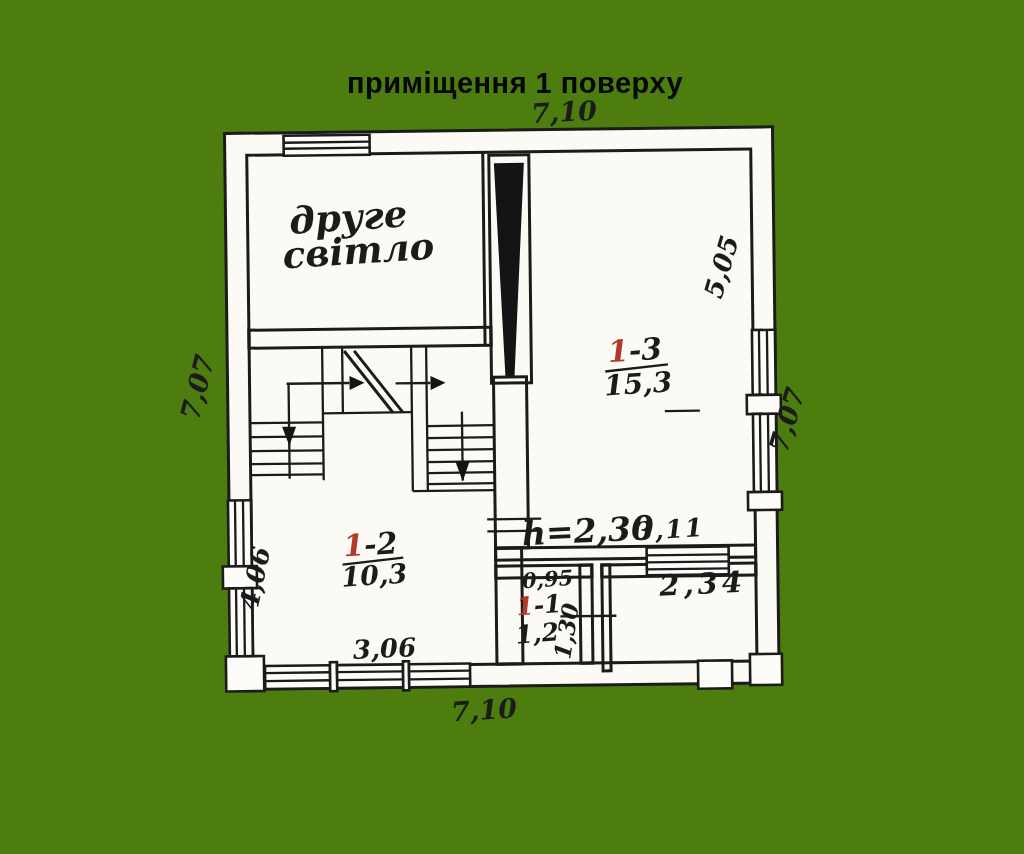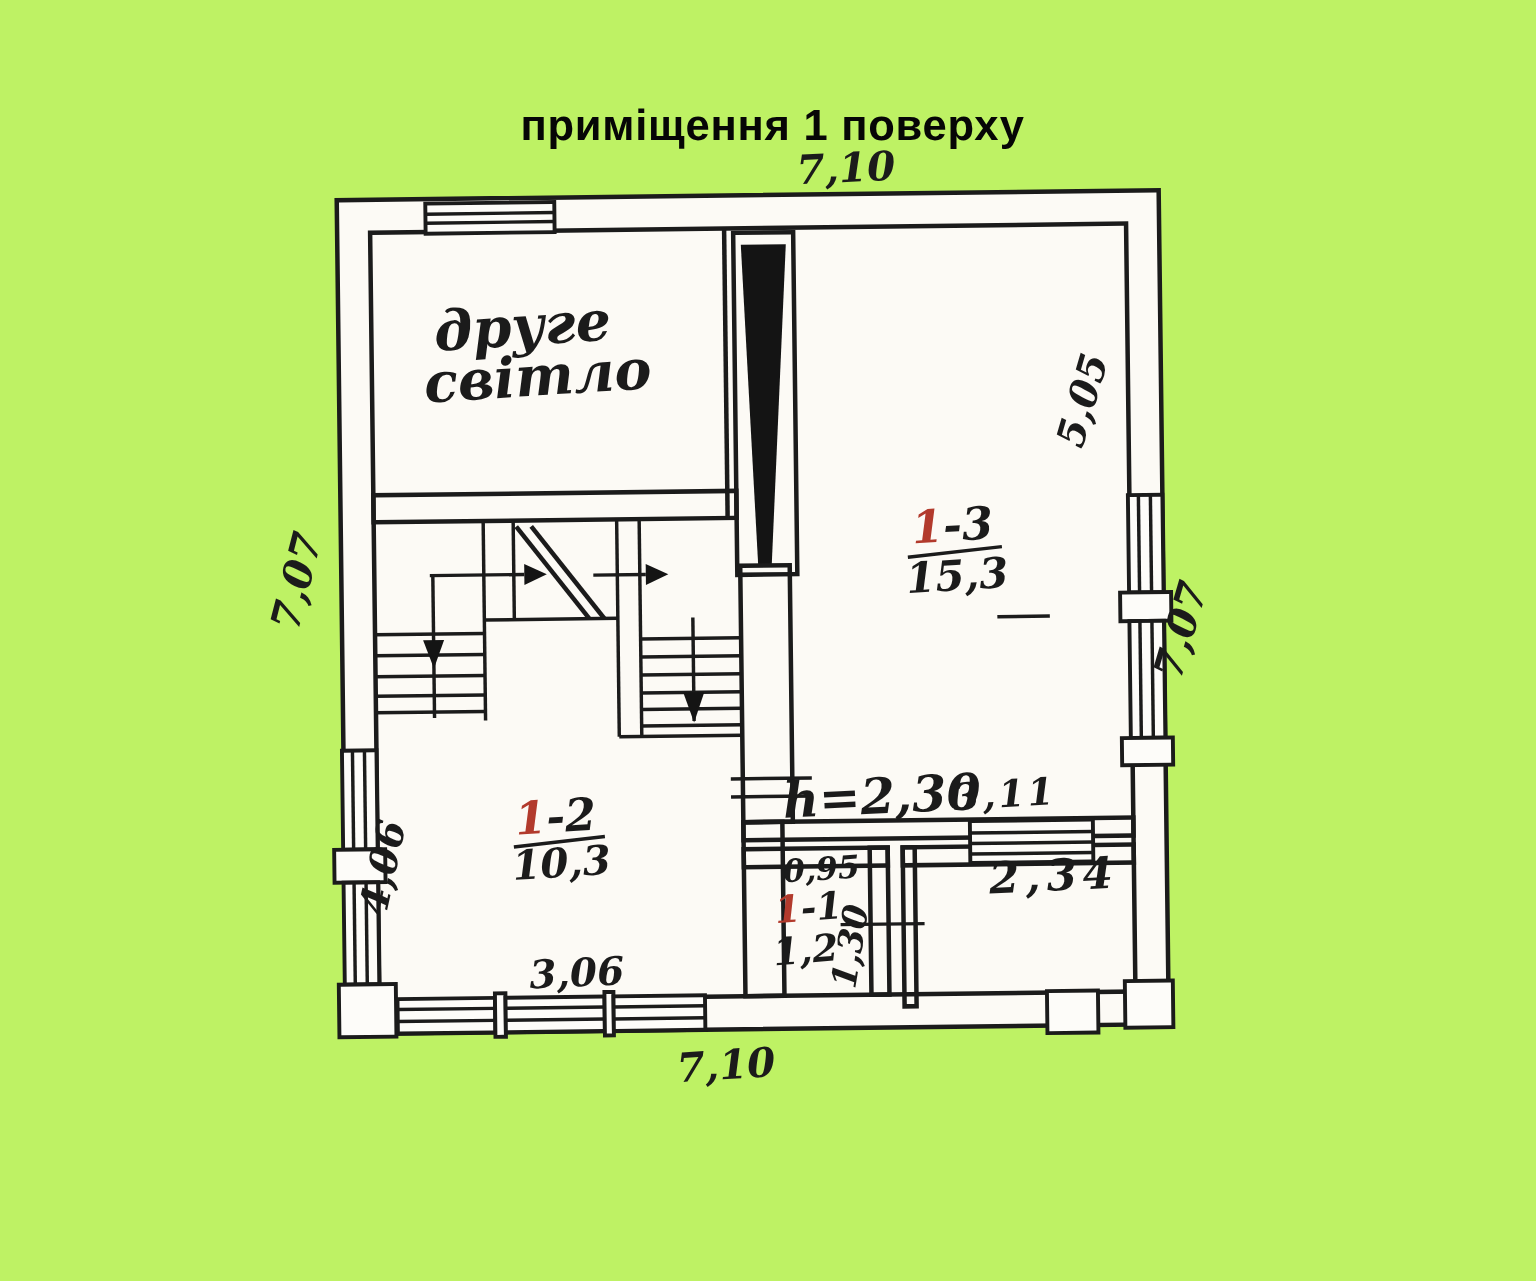--- a/index.html
+++ b/index.html
@@ -1,16 +1,16 @@
 <!DOCTYPE html>
 <html><head>
 <meta charset="utf-8">
 <style>
   html,body{margin:0;padding:0;background:#ffffff;}
-  #stage{position:relative;width:1024px;height:854px;background:#bef264;overflow:hidden;}
+  #stage{position:relative;width:1024px;height:854px;background:#4d7c0f;overflow:hidden;}
   svg{display:block;}
   .title{font-family:"Liberation Sans",sans-serif;font-weight:bold;font-size:29px;fill:#060606;letter-spacing:.5px;}
   .hand{font-family:"DejaVu Serif",serif;font-style:italic;font-weight:bold;fill:#1b1b1b;}
   .wall{fill:none;stroke:#1b1b1b;stroke-width:3;}
   .wallf{fill:#fcfaf5;stroke:#1b1b1b;stroke-width:3;}
   .win{fill:#fdfcf9;stroke:#1b1b1b;stroke-width:2.6;}
   .thin{fill:none;stroke:#1b1b1b;stroke-width:2.3;}
   .blk{fill:#141414;stroke:none;}
   .red{fill:#b23a2c;}
 </style>

